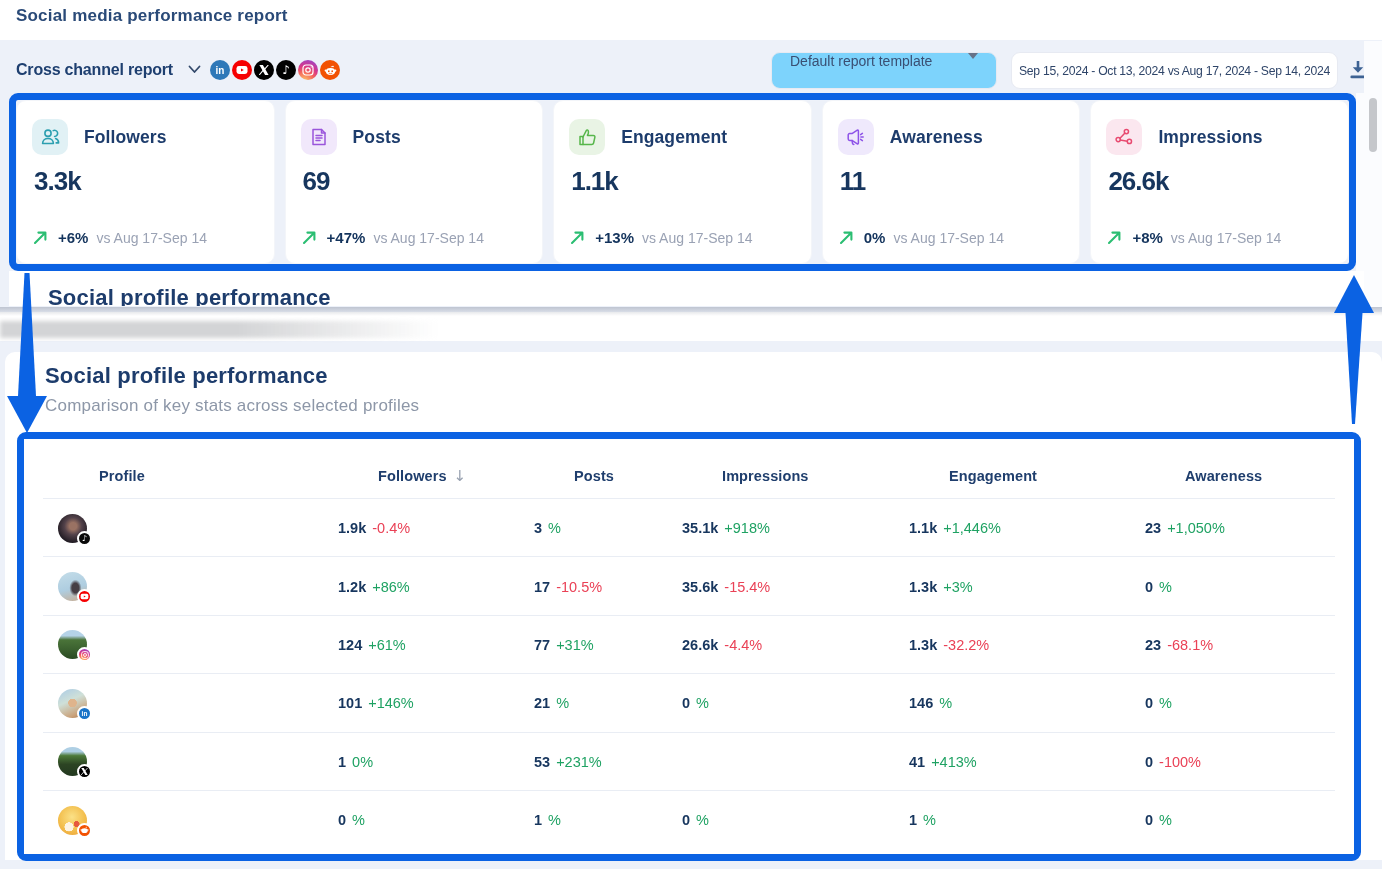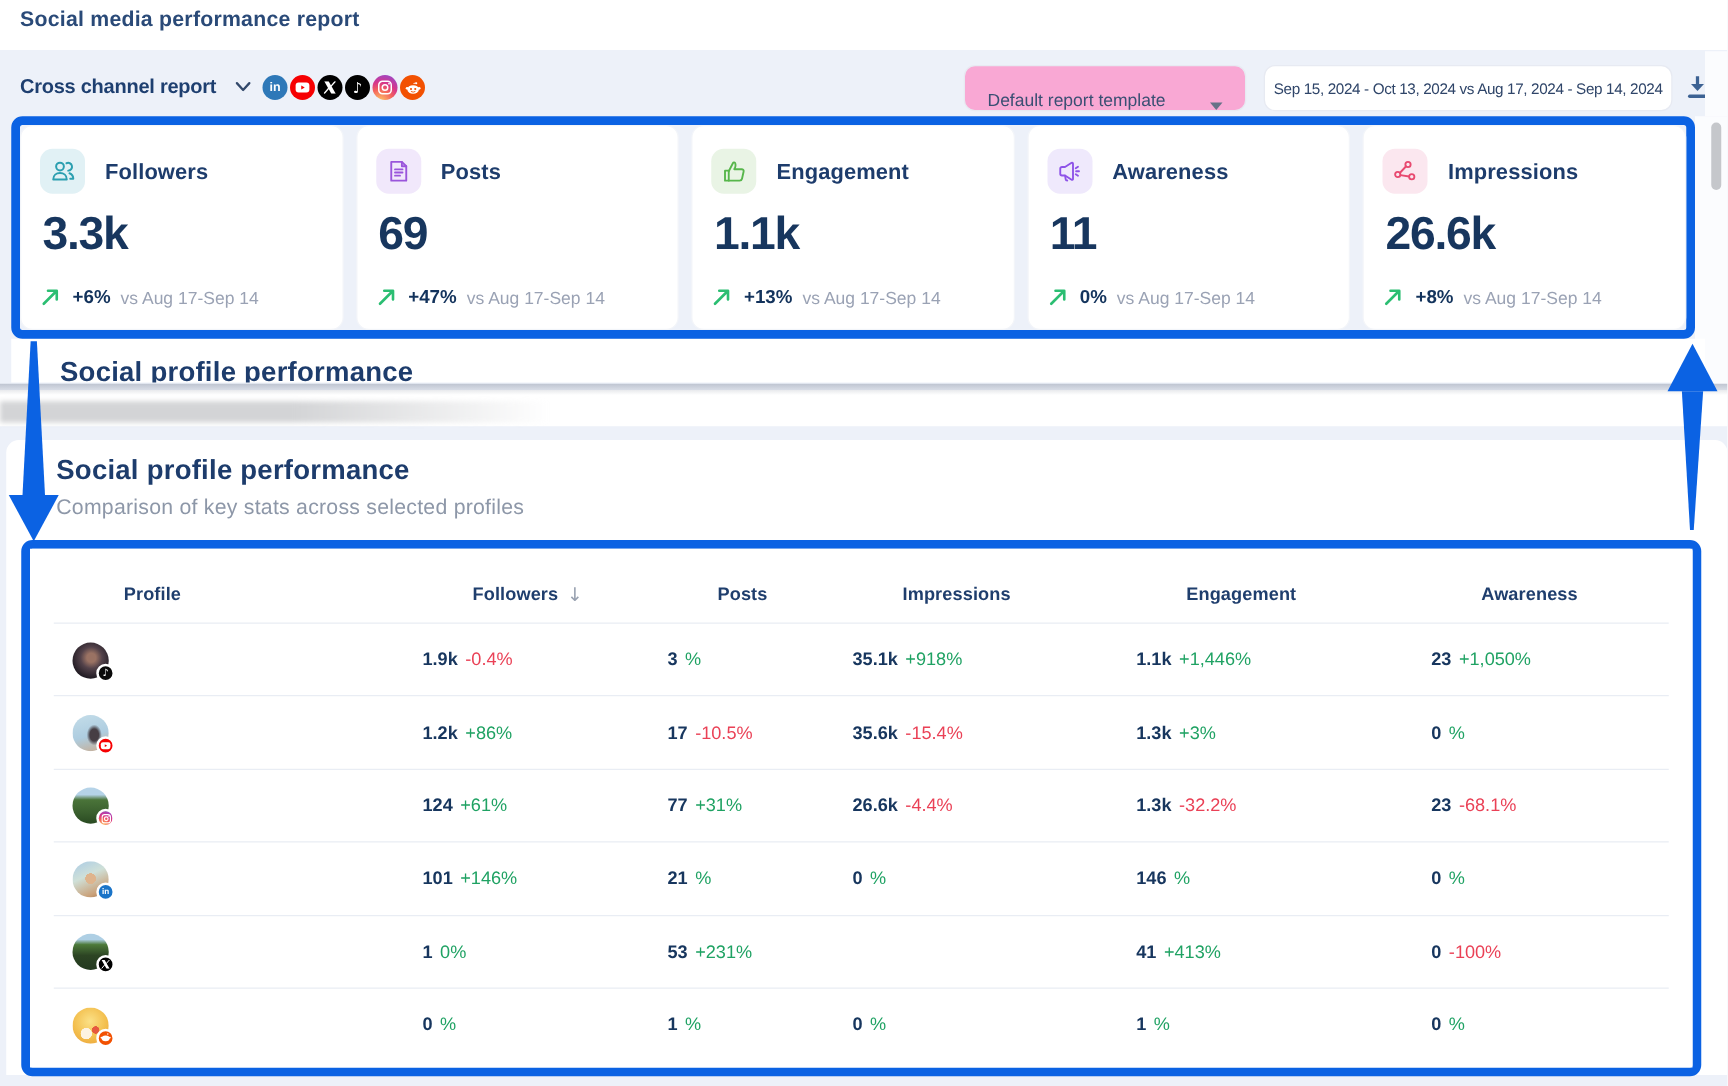--- a/index.html
+++ b/index.html
@@ -32,41 +32,41 @@
   .chevron{left:188px;top:65px;}
   .channels{left:210px;top:60px;display:flex;gap:2px;}
   .cicon{width:20px;height:20px;border-radius:50%;display:flex;align-items:center;justify-content:center;flex:none;}
   .cicon.linkedin{background:#2e78b8;color:#fff;font-size:10px;font-weight:700;letter-spacing:0;}
   .cicon.youtube{background:#f60002;}
   .cicon.x{background:#000;}
   .cicon.tiktok{background:#010101;color:#fff;font-size:12px;font-family:"DejaVu Sans",sans-serif;}
   .cicon.instagram{background:radial-gradient(circle at 30% 110%, #fdc468 5%, #f4635c 40%, #d6368b 62%, #9b48c8 90%);}
   .cicon.reddit{background:#f25102;}
 
-  .select-box{left:771px;top:52px;width:226px;height:37px;background:#f9a8d4;border:1px solid #e7eaf2;border-radius:9px;display:flex;align-items:flex-end;padding:0 18px;}
+  .select-box{left:771px;top:52px;width:226px;height:37px;background:#7dd3fc;border:1px solid #e7eaf2;border-radius:9px;display:flex;align-items:flex-start;padding:0 18px;}
   .select-box .val{font-size:14px;color:#3a4f73;flex:1;}
   .select-caret{width:0;height:0;border-left:5px solid transparent;border-right:5px solid transparent;border-top:6px solid #667288;}
   .date-box{left:1011px;top:52px;width:327px;height:37px;background:#fff;border:1px solid #e7eaf2;border-radius:9px;display:flex;align-items:center;justify-content:center;}
   .date-box .val{font-size:12.2px;letter-spacing:-.28px;color:#2f4569;white-space:nowrap;}
   .download-btn{left:1347px;top:60px;width:22px;height:20px;cursor:pointer;}
 
   
   .scroll-col{left:1356px;top:93px;width:26px;height:214px;background:#fbfcfe;}
   .scroll-col-top{left:1364px;top:41px;width:18px;height:52px;background:#fbfcfe;}
   .scroll-thumb{left:1369px;top:98px;width:8px;height:54px;border-radius:4px;background:#c5c7cb;}
 
   
   .annot-box{border:7px solid var(--annot);border-radius:9px;z-index:30;}
   .box-stats{left:9px;top:93px;width:1347px;height:178px;}
   .cards{position:absolute;left:0;top:0;right:0;bottom:0;display:flex;gap:10px;}
   .card{flex:1;background:#fff;border:1px solid #f3f5f9;border-radius:10px;padding:18px 14px 0 15px;position:relative;}
   .card-head{display:flex;align-items:center;}
   .card-ico{width:36px;height:36px;border-radius:10px;display:flex;align-items:center;justify-content:center;flex:none;}
   .card-title{margin-left:16px;font-size:17.5px;font-weight:700;color:var(--navy);letter-spacing:.1px;}
-  .card-value{margin-top:13px;margin-left:2px;font-size:37px;font-weight:700;color:var(--navy-strong);line-height:1;letter-spacing:-1px;}
+  .card-value{margin-top:13px;margin-left:2px;font-size:26px;font-weight:700;color:var(--navy-strong);line-height:1;letter-spacing:-1px;}
   .card-trend{position:absolute;left:16px;bottom:17px;display:flex;align-items:center;}
   .card-change{margin-left:10px;font-size:15px;font-weight:700;color:#13335c;}
   .card-compare{margin-left:8px;font-size:14px;color:var(--grey-text);}
 
   
   .cardA-tail{left:9px;top:271px;width:1355px;height:35px;background:#fff;overflow:hidden;}
   .cardA-tail h2{position:absolute;left:39px;top:14px;font-size:22px;font-weight:700;color:var(--navy);letter-spacing:.2px;white-space:nowrap;}
   .seam-shadow{left:0;top:307px;width:1382px;height:9px;background:linear-gradient(to bottom, rgba(93,103,124,.32), rgba(93,103,124,0));}
   .white-band{left:0;top:312px;width:1382px;height:29px;background:#fff;}
   .blur-bar{left:0;top:321px;width:452px;height:17px;border-radius:0 9px 9px 0;

